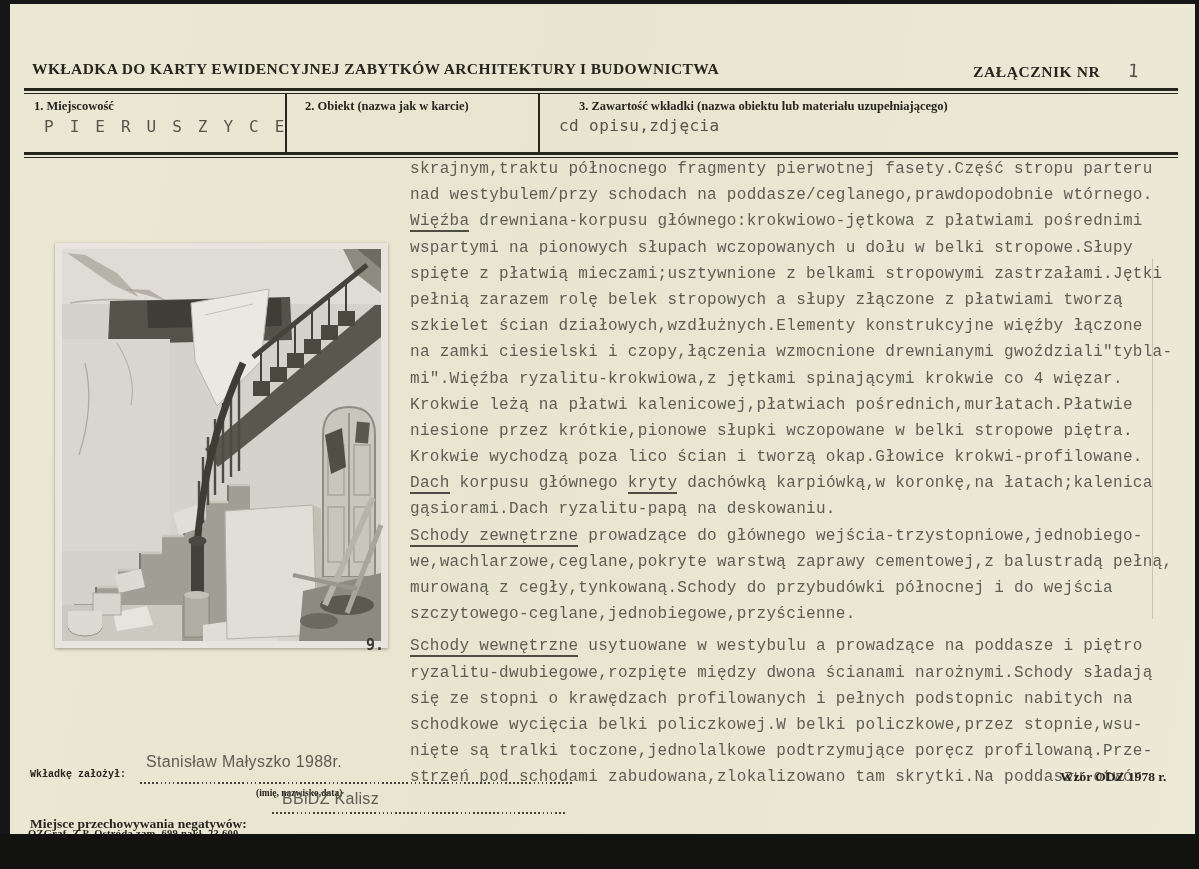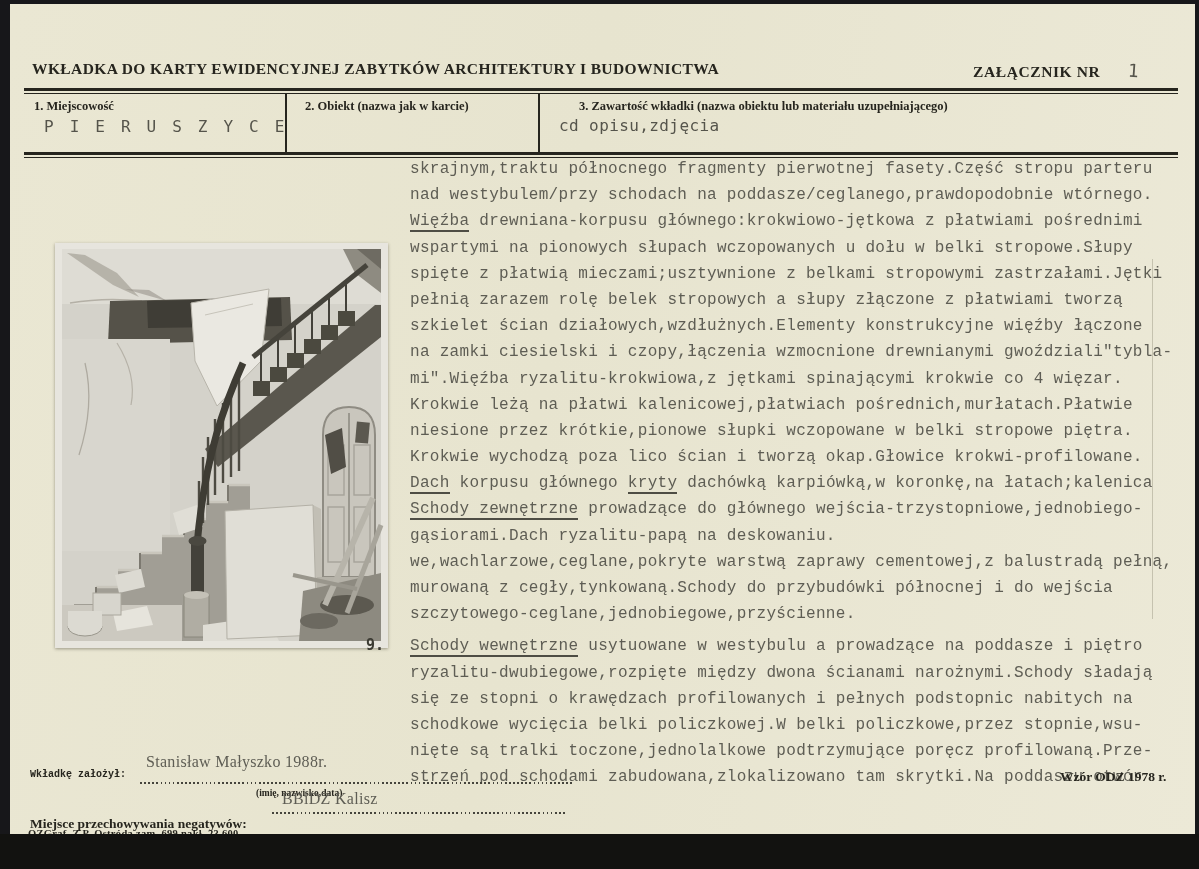--- a/index.html
+++ b/index.html
@@ -47,21 +47,21 @@
   .photo-caption{position:absolute;left:356px;top:632px;font-family:"DejaVu Sans Mono",monospace;
         font-weight:bold;font-size:15px;color:#3c3b33;}
 
   
   .flabel{position:absolute;font-weight:bold;color:#26251e;white-space:nowrap;}
   .founder-label{left:20px;top:765px;font-size:10px;font-family:Liberation Mono, monospace;}
   .negatives-label{left:20px;top:812px;font-size:13.5px;}
   .founder-hint{left:246px;top:784px;font-size:9.5px;}
   .print-note{left:18px;top:824px;font-size:10.5px;letter-spacing:.3px;}
   .form-note{left:1050px;top:765px;font-size:13.5px;}
-  .typed{position:absolute;font-family:Liberation Serif, serif;font-size:16px;
+  .typed{position:absolute;font-family:Liberation Sans, sans-serif;font-size:16px;
         color:#5e5d54;letter-spacing:.3px;white-space:nowrap;}
   .founder-value{left:136px;top:749px;}
   .negatives-value{left:272px;top:786px;}
   .dotted{position:absolute;height:2px;
         background-image:repeating-linear-gradient(90deg,#45443c 0 1.6px,transparent 1.6px 4.1px);}
   .dot1{left:130px;top:778px;width:432px;}
   .dot2{left:262px;top:808px;width:295px;}
 
   .crease{position:absolute;left:1142px;top:255px;width:1px;height:360px;background:rgba(110,105,85,.3);}
 </style>
@@ -97,22 +97,22 @@
         <div class="tline"><span>wspartymi na pionowych słupach wczopowanych u dołu w belki stropowe.Słupy</span></div>
         <div class="tline"><span>spięte z płatwią mieczami;usztywnione z belkami stropowymi zastrzałami.Jętki</span></div>
         <div class="tline"><span>pełnią zarazem rolę belek stropowych a słupy złączone z płatwiami tworzą</span></div>
         <div class="tline"><span>szkielet ścian działowych,wzdłużnych.Elementy konstrukcyjne więźby łączone</span></div>
         <div class="tline"><span>na zamki ciesielski i czopy,łączenia wzmocnione drewnianymi gwoździali"tybla-</span></div>
         <div class="tline"><span>mi".Więźba ryzalitu-krokwiowa,z jętkami spinającymi krokwie co 4 więzar.</span></div>
         <div class="tline"><span>Krokwie leżą na płatwi kalenicowej,płatwiach pośrednich,murłatach.Płatwie</span></div>
         <div class="tline"><span>niesione przez krótkie,pionowe słupki wczopowane w belki stropowe piętra.</span></div>
         <div class="tline"><span>Krokwie wychodzą poza lico ścian i tworzą okap.Głowice krokwi-profilowane.</span></div>
         <div class="tline"><span class="u">Dach</span><span> korpusu głównego </span><span class="u">kryty</span><span> dachówką karpiówką,w koronkę,na łatach;kalenica</span></div>
+        <div class="tline"><span>gąsiorami.Dach ryzalitu-papą na deskowaniu.</span></div>
         <div class="tline"><span class="u">Schody zewnętrzne</span><span> prowadzące do głównego wejścia-trzystopniowe,jednobiego-</span></div>
-        <div class="tline"><span>gąsiorami.Dach ryzalitu-papą na deskowaniu.</span></div>
         <div class="tline"><span>we,wachlarzowe,ceglane,pokryte warstwą zaprawy cementowej,z balustradą pełną,</span></div>
         <div class="tline"><span>murowaną z cegły,tynkowaną.Schody do przybudówki północnej i do wejścia</span></div>
         <div class="tline"><span>szczytowego-ceglane,jednobiegowe,przyścienne.</span></div>
         <div class="tline gap"><span class="u">Schody wewnętrzne</span><span> usytuowane w westybulu a prowadzące na poddasze i piętro</span></div>
         <div class="tline"><span>ryzalitu-dwubiegowe,rozpięte między dwona ścianami narożnymi.Schody sładają</span></div>
         <div class="tline"><span>się ze stopni o krawędzach profilowanych i pełnych podstopnic nabitych na</span></div>
         <div class="tline"><span>schodkowe wycięcia belki policzkowej.W belki policzkowe,przez stopnie,wsu-</span></div>
         <div class="tline"><span>nięte są tralki toczone,jednolalkowe podtrzymujące poręcz profilowaną.Prze-</span></div>
         <div class="tline"><span>strzeń pod schodami zabudowana,zlokalizowano tam skrytki.Na poddaszu otwór</span></div>
       </div>

